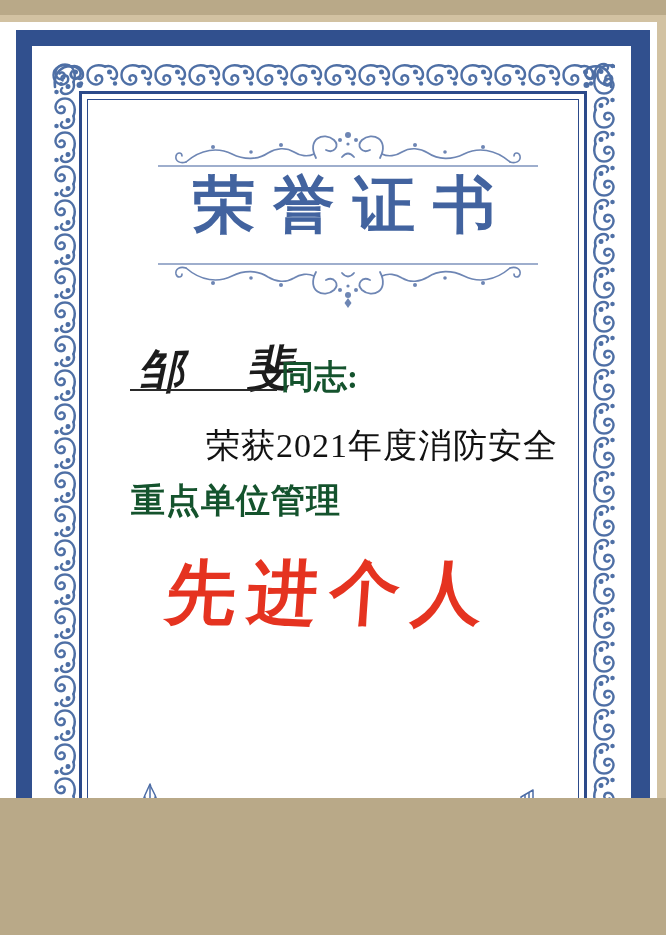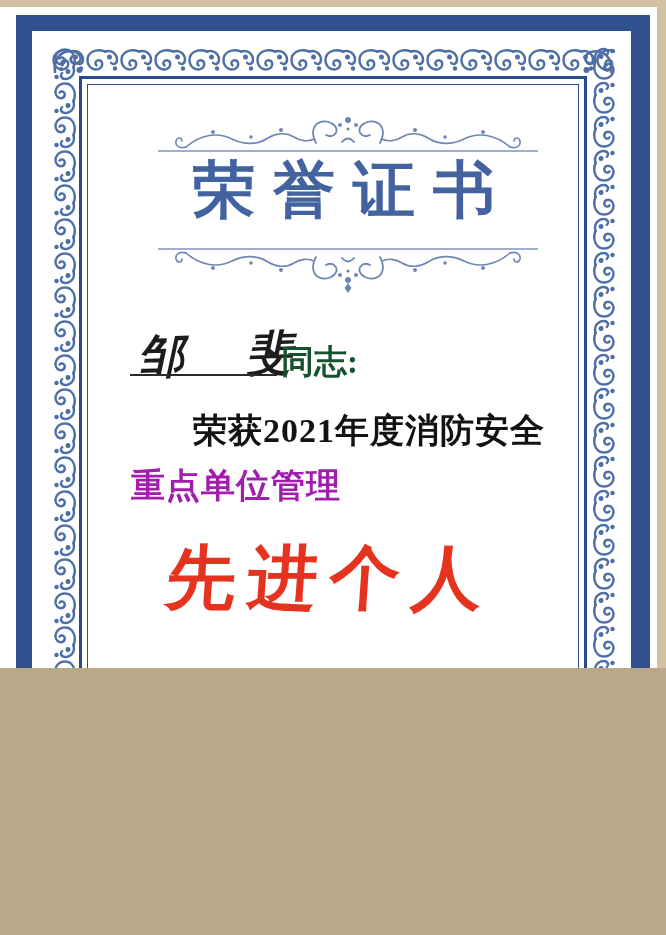--- a/index.html
+++ b/index.html
@@ -1,34 +1,34 @@
 <!DOCTYPE html>
 <html><head>
 <meta charset="utf-8">
 <style>
   html,body{margin:0;padding:0;}
   body{background:#b9a988;font-family:"Liberation Serif","DejaVu Serif",serif;}
-  .page{position:relative;width:666px;height:668px;background:#d2c2a2;overflow:hidden;margin:0 auto;}
+  .page{position:relative;width:666px;height:783px;background:#d2c2a2;overflow:hidden;margin:15px auto;}
   .sheet{position:absolute;left:0;top:7px;width:657px;height:921px;background:#ffffff;}
   .navy-frame{position:absolute;left:16px;top:15px;width:634px;height:903px;box-sizing:border-box;
     border-style:solid;border-color:#31508e;border-width:16px 19px 26px 16px;}
   .lace-svg{position:absolute;left:51px;top:47px;width:564px;height:838px;}
   .frame-thick{position:absolute;left:79px;top:76px;width:508px;height:780px;box-sizing:border-box;border:3.5px solid #2c4a8a;}
   .frame-thin{position:absolute;left:87px;top:84px;width:492px;height:764px;box-sizing:border-box;border:1.5px solid #2c4a8a;}
   .flourish-top{position:absolute;left:156px;top:112px;width:384px;height:42px;}
   .flourish-bottom{position:absolute;left:156px;top:246px;width:384px;height:48px;}
   .cert-title{position:absolute;left:173px;top:158px;width:360px;margin:0;text-align:center;
     font-size:62px;font-weight:700;color:#42639f;letter-spacing:18px;line-height:1.05;
     font-family:"Liberation Serif","DejaVu Serif",serif;}
   .recipient-name{position:absolute;left:138px;top:324px;font-size:46px;font-style:italic;font-weight:700;
     color:#1c1c1c;letter-spacing:10px;transform:rotate(-2deg);font-family:"DejaVu Serif","Liberation Serif",serif;white-space:pre;}
   .name-underline{position:absolute;left:130px;top:374px;width:147px;height:2px;background:#2a2a2a;}
   .salutation{position:absolute;left:281px;top:340px;font-size:33px;font-weight:700;color:#14532d;}
-  .body-line1{position:absolute;left:193px;top:408px;font-size:34px;font-weight:700;color:#121212;letter-spacing:1px;}
-  .body-line2{position:absolute;left:131px;top:463px;font-size:34px;font-weight:700;color:#a21caf;letter-spacing:1px;}
+  .body-line1{position:absolute;left:206px;top:408px;font-size:34px;font-weight:400;color:#121212;letter-spacing:1px;}
+  .body-line2{position:absolute;left:131px;top:463px;font-size:34px;font-weight:700;color:#14532d;letter-spacing:1px;}
   .award-text{position:absolute;left:166px;top:540px;font-size:70px;font-weight:700;color:#e53320;
     letter-spacing:12px;transform:skewX(-4deg);line-height:1.1;}
   .footer-block{position:absolute;left:330px;top:686px;width:252px;text-align:center;}
   .issuer{font-size:22px;font-weight:600;color:#1a1a1a;letter-spacing:1px;}
   .date{margin-top:14px;font-size:20px;font-weight:600;color:#1a1a1a;letter-spacing:2px;}
   .skyline-svg{position:absolute;left:75px;top:768px;width:512px;height:84px;}
   .defs-holder{position:absolute;width:0;height:0;overflow:hidden;}
 </style>
 </head>
 <body>

